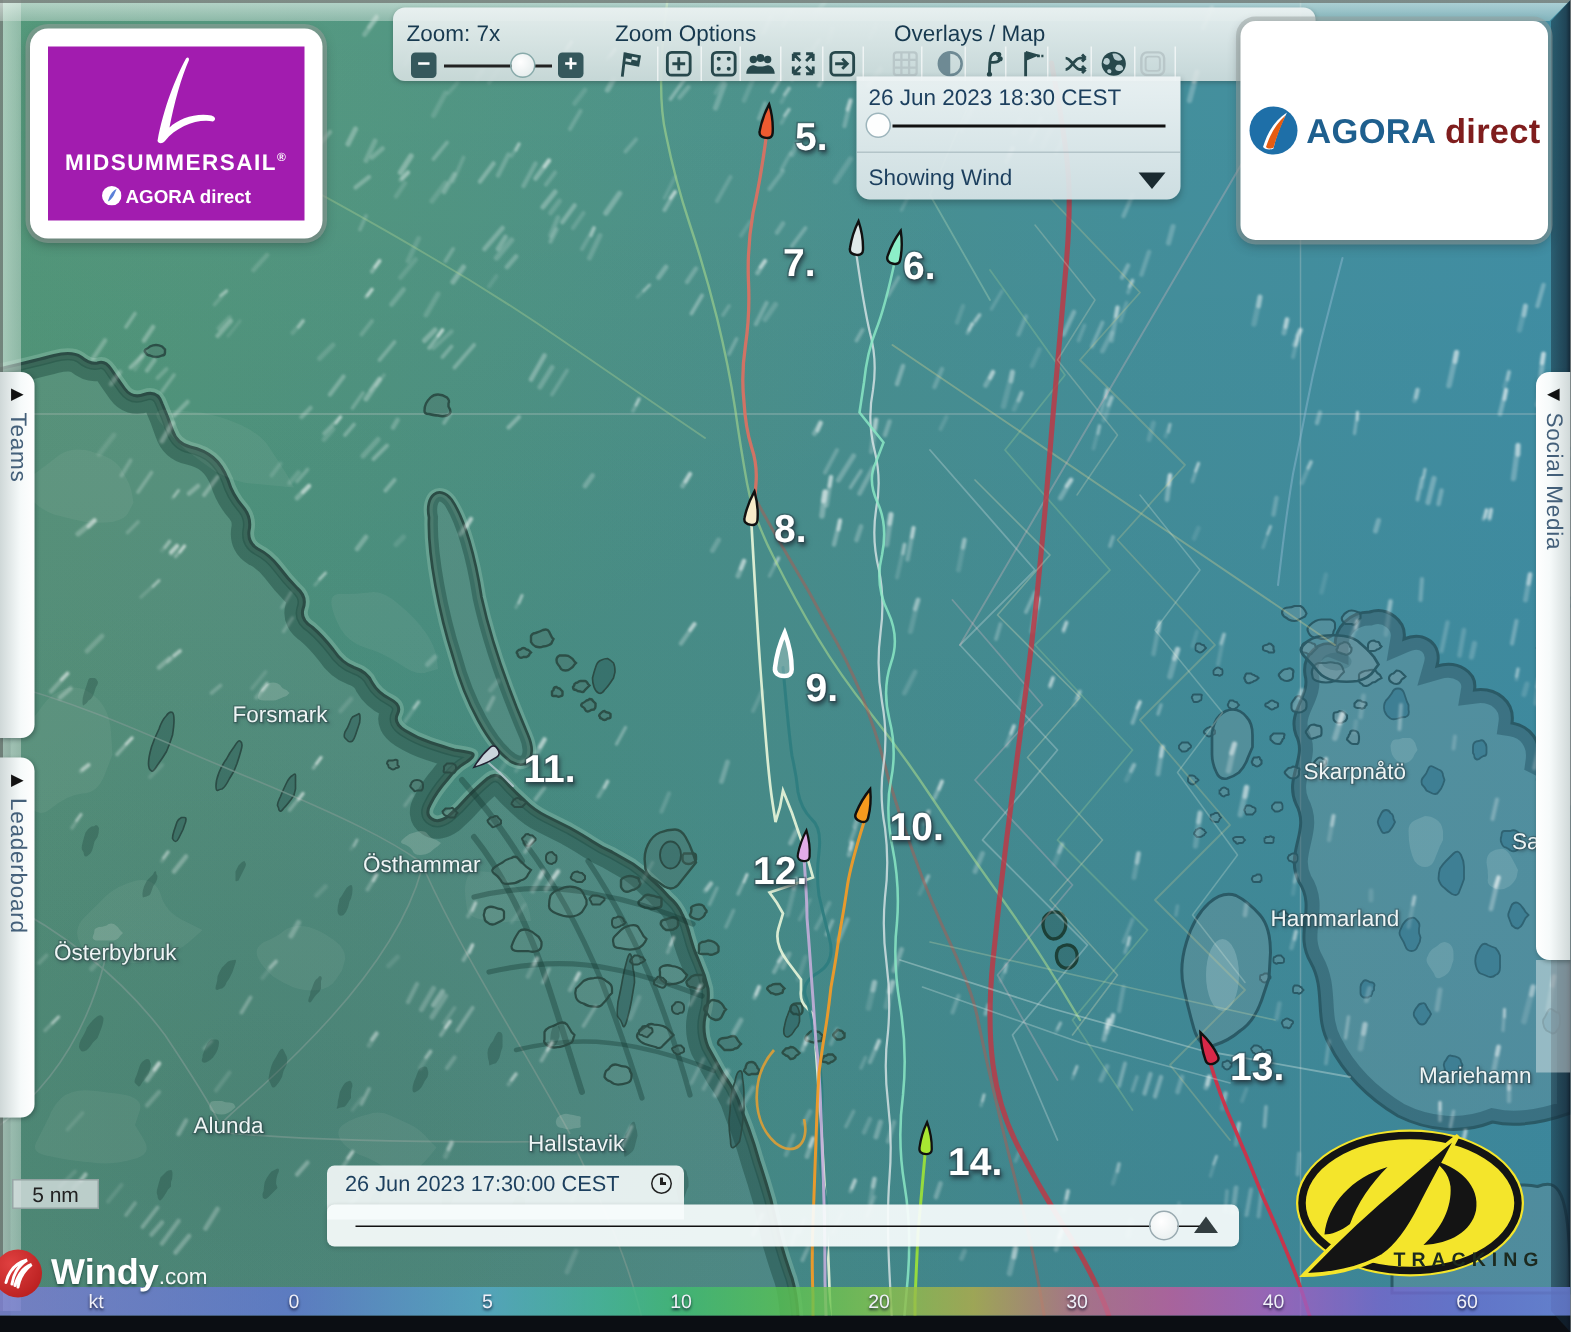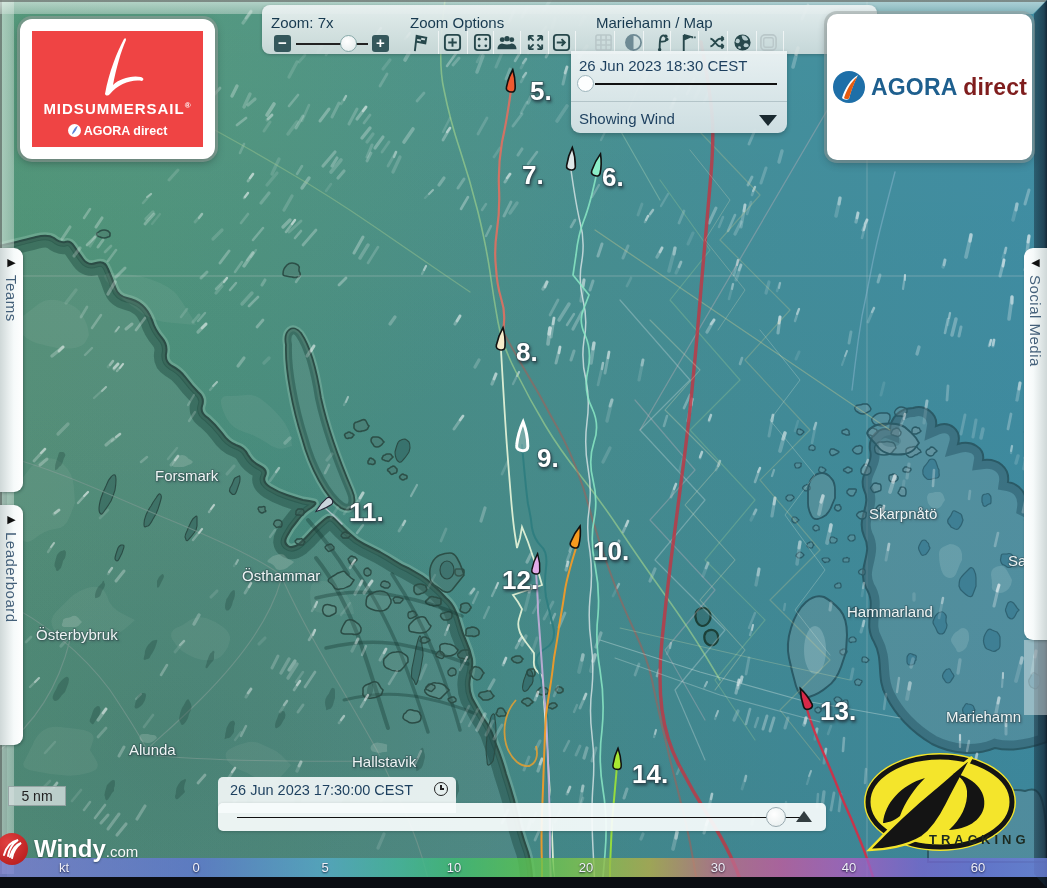--- a/index.html
+++ b/index.html
@@ -4,21 +4,21 @@
 html,body {width:1047px;height:888px;overflow:hidden;font-family:"Liberation Sans",sans-serif;}
 #stage {position:relative;width:1047px;height:888px;background:#222;}
 #map {position:absolute;left:0;top:0;}
 .bn {font:bold 26px "Liberation Sans",sans-serif;fill:#fff;paint-order:stroke;stroke:rgba(45,60,70,0.4);stroke-width:2px;filter:drop-shadow(1.5px 2.5px 1.5px rgba(30,45,55,0.75));}
 .pl {font:15px "Liberation Sans",sans-serif;fill:#eef4f4;paint-order:stroke;stroke:rgba(40,60,65,0.35);stroke-width:1.6px;filter:drop-shadow(1px 1.5px 1px rgba(30,45,55,0.5));}
 #bevL {position:absolute;left:0;top:0;width:14px;height:874px;background:linear-gradient(90deg,rgba(120,130,125,0.85) 0,rgba(120,130,125,0.85) 2px,rgba(235,245,238,0.55) 2px,rgba(215,228,220,0.45) 100%);}
 #bevT {position:absolute;left:0;top:0;width:1047px;height:14px;background:linear-gradient(180deg,rgba(130,138,134,0.9) 0,rgba(130,138,134,0.9) 2px,rgba(240,248,244,0.6) 2px,rgba(210,225,218,0.45) 100%);clip-path:polygon(0 0,1047px 0,1033px 14px,14px 14px,0 14px);}
 #bevR {position:absolute;right:0;top:0;width:13px;height:888px;background:linear-gradient(270deg,rgba(12,22,36,0.85) 0,rgba(18,36,52,0.7) 3px,rgba(22,48,64,0.5) 100%);clip-path:polygon(0 14px,13px 0,13px 888px,0 874px);}
 #bevB {position:absolute;left:0;bottom:0;width:1047px;height:11px;background:#0b0e13;}
 #mscard {position:absolute;left:20px;top:19px;width:195px;height:140px;background:#fff;border-radius:12px;box-shadow:0 0 0 3px rgba(150,160,155,0.55),0 3px 8px rgba(30,40,40,0.5);}
-#msblue {position:absolute;left:12px;top:12px;right:12px;bottom:12px;background:#ef4444;}
+#msblue {position:absolute;left:12px;top:12px;right:12px;bottom:12px;background:#a21caf;}
 #mssail {position:absolute;left:50%;top:6px;transform:translateX(-50%);}
 #mstitle {position:absolute;left:0;right:0;top:69px;text-align:center;color:#fff;font-weight:bold;font-size:15px;letter-spacing:1px;}
 #msag {position:absolute;left:0;right:0;top:93px;text-align:center;color:#fff;font-weight:bold;font-size:12.5px;}
 #toolbar {position:absolute;left:262px;top:5px;width:615px;height:49px;background:linear-gradient(180deg,rgba(235,242,242,0.95),rgba(208,221,221,0.92));border-radius:8px;box-shadow:0 1px 3px rgba(40,60,60,0.35);}
 .tlabel {position:absolute;top:9px;font-size:15px;color:#17394f;}
 .ticon {position:absolute;top:28px;width:19px;height:19px;}
 .sep {position:absolute;top:26px;width:1px;height:23px;background:rgba(255,255,255,0.65);}
 #zminus,#zplus {position:absolute;top:30px;width:17px;height:17px;background:#35585c;border-radius:3px;color:#fff;font:bold 15px/15px "Liberation Sans",sans-serif;text-align:center;}
 #zslider {position:absolute;left:34px;top:38px;width:72px;height:2px;background:#222;}
 #zhandle {position:absolute;left:78px;top:30px;width:17px;height:17px;background:radial-gradient(circle at 40% 35%,#fff,#dfe8e8);border:1px solid #8aa;border-radius:50%;}
@@ -1144,21 +1144,21 @@
 <div id="mstitle">MIDSUMMERSAIL<span style="font-size:8px;vertical-align:super;">®</span></div>
 <div id="msag"><svg width="13" height="13" viewBox="0 0 20 20" style="vertical-align:-2px;">
             <circle cx="10" cy="10" r="10" fill="#fff"></circle>
             <path d="M6,16 C8,8 12,4 15,3 L12,10 C10,13 8,15 6,16 Z" fill="#5b80d8"></path>
           </svg> AGORA direct</div>
 </div>
     </div>
 <div id="toolbar">
 <div class="tlabel" style="left:9px;">Zoom: 7x</div>
 <div class="tlabel" style="left:148px;">Zoom Options</div>
-<div class="tlabel" style="left:334px;">Mariehamn / Map</div>
+<div class="tlabel" style="left:334px;">Overlays / Map</div>
 <div class="sep" style="left:176px;"></div>
       <div class="sep" style="left:205px;"></div>
       <div class="sep" style="left:231px;"></div>
       <div class="sep" style="left:258px;"></div>
       <div class="sep" style="left:286px;"></div>
       <div class="sep" style="left:313px;"></div>
 <div class="sep" style="left:352px;"></div>
       <div class="sep" style="left:381px;"></div>
       <div class="sep" style="left:408px;"></div>
       <div class="sep" style="left:436px;"></div>

